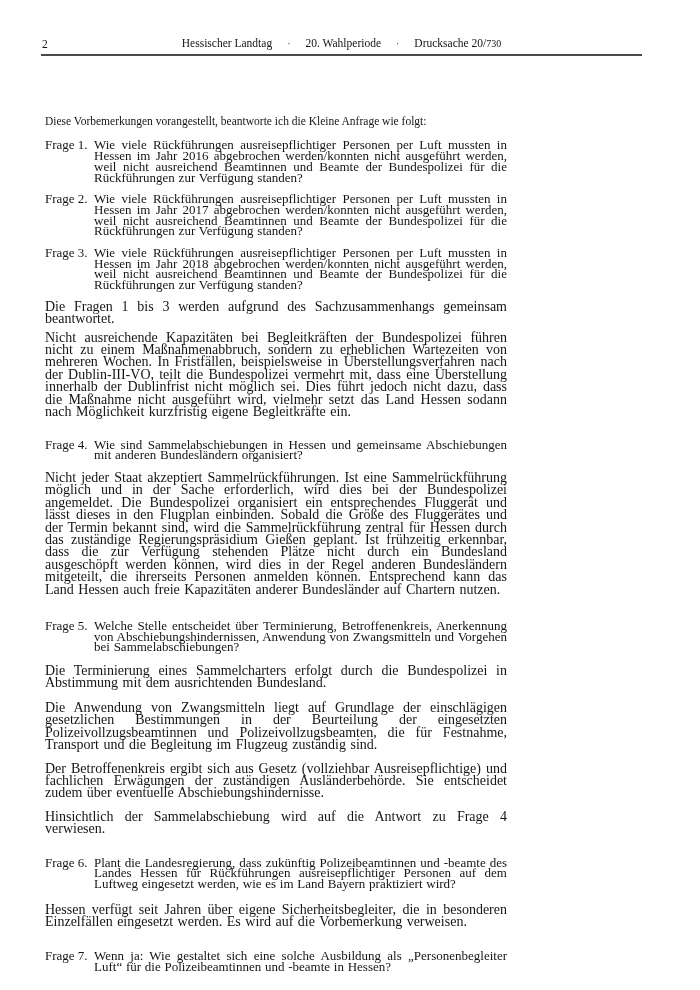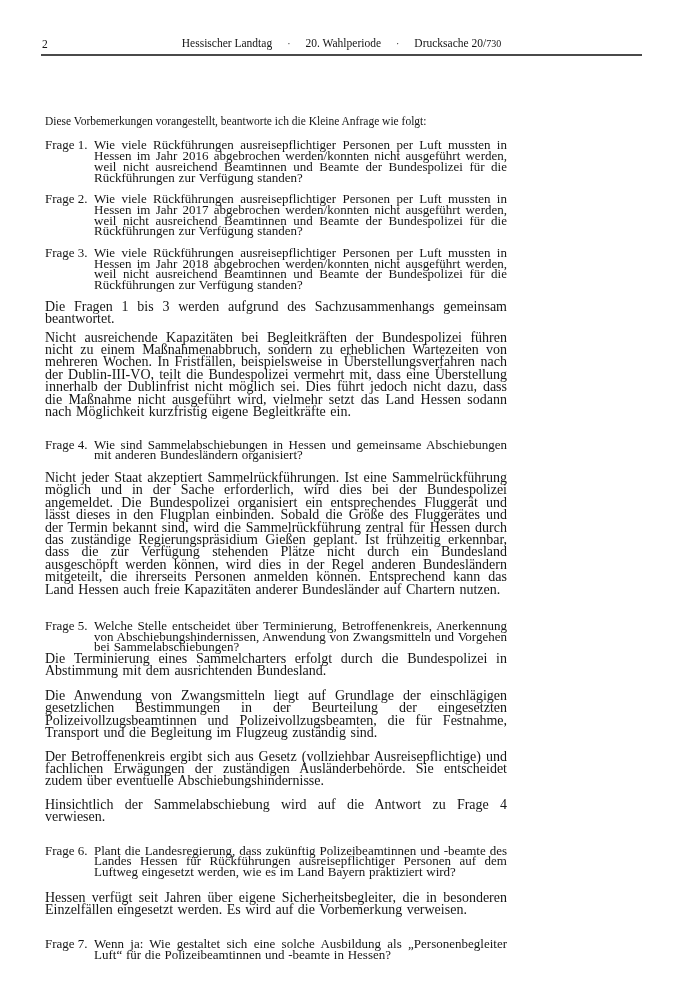--- a/index.html
+++ b/index.html
@@ -130,21 +130,21 @@
       <span class="q-text">Wie sind Sammelabschiebungen in Hessen und gemeinsame Abschiebungen mit anderen Bundesländern organisiert?</span>
     </div>
 
     <p class="para" style="margin-top:11px">Nicht jeder Staat akzeptiert Sammelrückführungen. Ist eine Sammelrückführung möglich und in der Sache erforderlich, wird dies bei der Bundespolizei angemeldet. Die Bundespolizei organisiert ein entsprechendes Fluggerät und lässt dieses in den Flugplan einbinden. Sobald die Größe des Fluggerätes und der Termin bekannt sind, wird die Sammelrückführung zentral für Hessen durch das zuständige Regierungspräsidium Gießen geplant. Ist frühzeitig erkennbar, dass die zur Verfügung stehenden Plätze nicht durch ein Bundesland ausgeschöpft werden können, wird dies in der Regel anderen Bundesländern mitgeteilt, die ihrerseits Personen anmelden können. Entsprechend kann das Land Hessen auch freie Kapazitäten anderer Bundesländer auf Chartern nutzen.</p>
 
     <div class="question" style="margin-top:25px">
       <span class="q-label">Frage 5.</span>
       <span class="q-text">Welche Stelle entscheidet über Terminierung, Betroffenenkreis, Anerkennung von Abschiebungshindernissen, Anwendung von Zwangsmitteln und Vorgehen bei Sammelabschiebungen?</span>
     </div>
 
-    <p class="para" style="">Die Terminierung eines Sammelcharters erfolgt durch die Bundespolizei in Abstimmung mit dem ausrichtenden Bundesland.</p>
+    <p class="para" style="margin-top:12px">Die Terminierung eines Sammelcharters erfolgt durch die Bundespolizei in Abstimmung mit dem ausrichtenden Bundesland.</p>
 
     <p class="para" style="margin-top:12px">Die Anwendung von Zwangsmitteln liegt auf Grundlage der einschlägigen gesetzlichen Bestimmungen in der Beurteilung der eingesetzten Polizeivollzugsbeamtinnen und Polizeivollzugsbeamten, die für Festnahme, Transport und die Begleitung im Flugzeug zuständig sind.</p>
 
     <p class="para" style="margin-top:11px">Der Betroffenenkreis ergibt sich aus Gesetz (vollziehbar Ausreisepflichtige) und fachlichen Erwägungen der zuständigen Ausländerbehörde. Sie entscheidet zudem über eventuelle Abschiebungshindernisse.</p>
 
     <p class="para" style="margin-top:11px">Hinsichtlich der Sammelabschiebung wird auf die Antwort zu Frage 4 verwiesen.</p>
 
     <div class="question" style="margin-top:22px">
       <span class="q-label">Frage 6.</span>
       <span class="q-text">Plant die Landesregierung, dass zukünftig Polizeibeamtinnen und -beamte des Landes Hessen für Rückführungen ausreisepflichtiger Personen auf dem Luftweg eingesetzt werden, wie es im Land Bayern praktiziert wird?</span>

